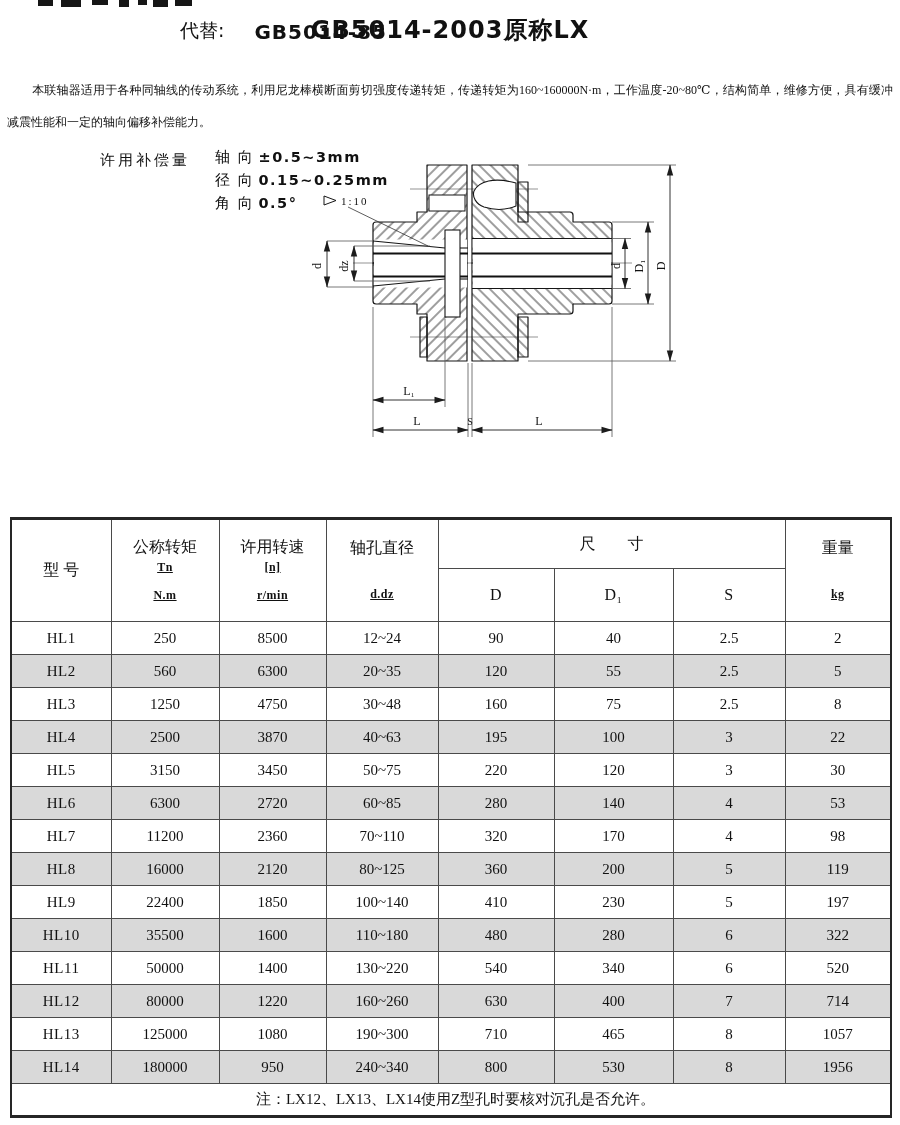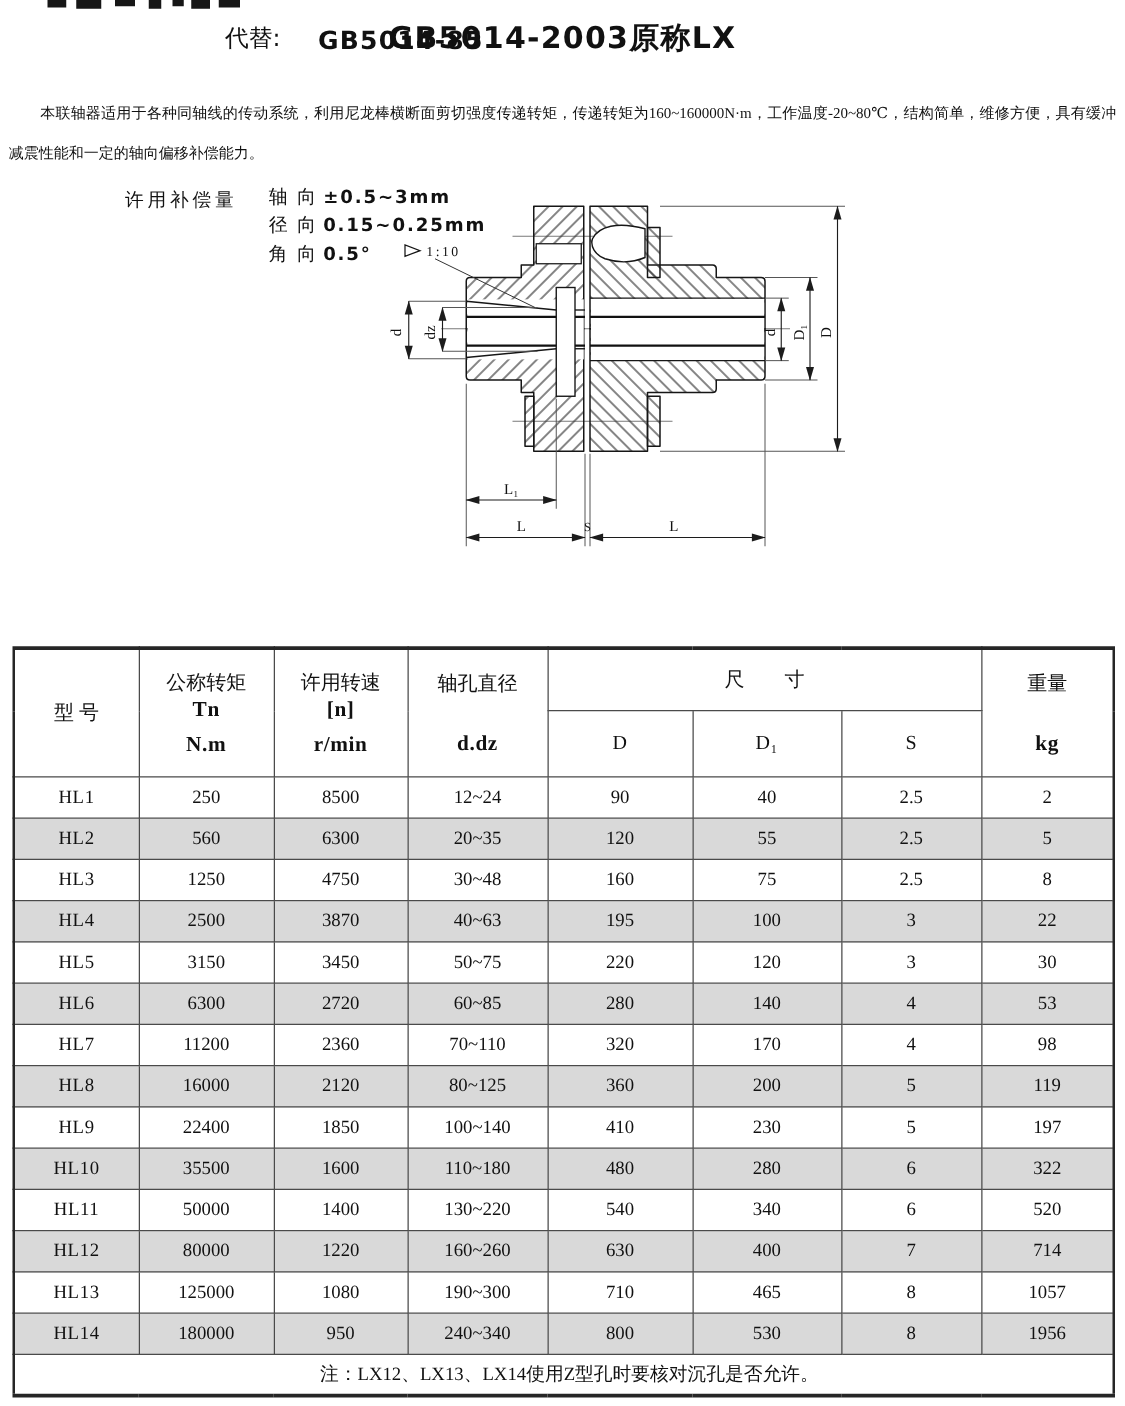--- a/index.html
+++ b/index.html
@@ -27,21 +27,21 @@
   .tbl-caption{position:absolute;top:465px;left:8px;font-family:"DejaVu Sans",sans-serif;font-size:17.5px;}
   .tbl-tag{position:absolute;top:492px;right:22px;font-weight:bold;font-size:17px;}
   table.spec{position:absolute;top:517px;left:10px;width:880px;border-collapse:collapse;table-layout:fixed;
              border:2px solid #262626;border-top-width:3px;border-bottom-width:3px;}
   table.spec th,table.spec td{border:1px solid #4a4a4a;text-align:center;vertical-align:middle;
              padding:0;font-weight:normal;}
   table.spec thead th{background:#fff;font-size:16px;}
   table.spec thead tr.r1 th{height:48px;}
   table.spec thead tr.r2 th{height:52px;}
   .h3 div{line-height:21px;}
-  .h3 .lat{font-family:"Liberation Serif",serif;font-weight:bold;font-size:17px;letter-spacing:0.5px;}
+  .h3 .lat{font-family:"Liberation Serif",serif;font-weight:bold;font-size:12px;letter-spacing:0.5px;text-decoration:underline;}
   .h3 div.gap{margin-top:7px;}
   .two div.gap{margin-top:26px;}
   .lat-b{font-family:"Liberation Serif",serif;font-weight:bold;font-size:15.5px;letter-spacing:0.5px;}
   tbody.rows tr{height:33px;font-size:15px;}
   tbody.rows tr:nth-child(even){background:#d9d9d9;}
   tbody.rows td:first-child{letter-spacing:0.5px;}
   tr.noterow td{height:31px;text-align:center;padding-left:9px;font-size:15px;background:#fff;}
   svg text{font-family:"Liberation Serif","DejaVu Serif",serif;}
 </style>
 </head>

